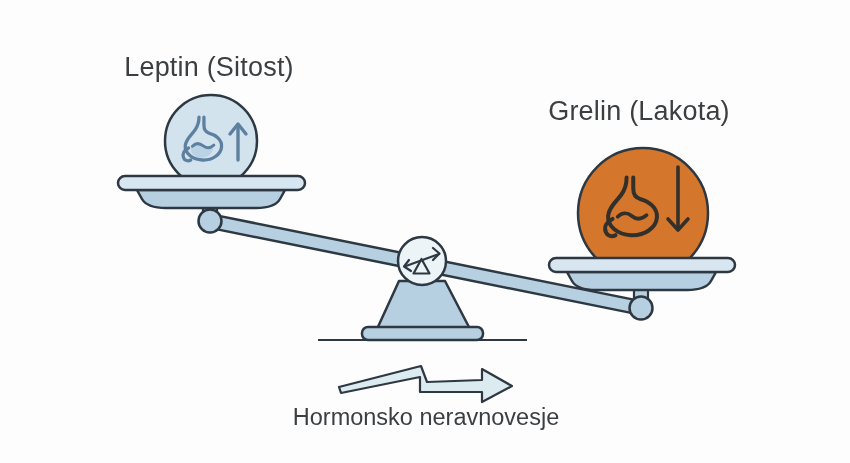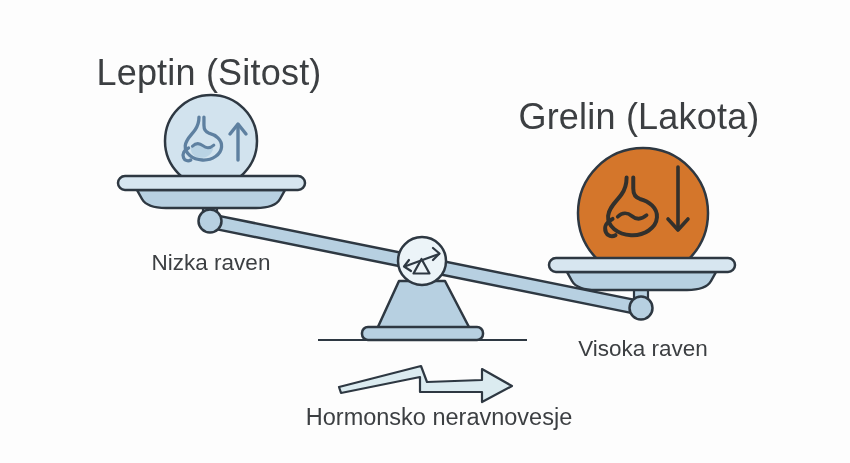--- a/index.html
+++ b/index.html
@@ -25,23 +25,23 @@
     overflow:hidden;
   }
   svg{position:absolute;left:0;top:0;}
   .label{
     position:absolute;
     transform:translateX(-50%);
     white-space:nowrap;
     color:var(--c-text);
     font-family:"Liberation Sans",sans-serif;
   }
-  .title{font-size:36px;letter-spacing:0.2px;}
+  .title{font-size:27px;letter-spacing:0.2px;}
   .sub{font-size:22.5px;}
-  .caption{font-size:23.5px;margin-left:13px;}
+  .caption{font-size:23.5px;}
   .nofill{fill:none;}
   .fill-lightblue{fill:var(--c-light_blue);}
   .fill-paleblue{fill:var(--c-pale_blue);}
   .fill-circleblue{fill:var(--c-circle_blue);}
   .fill-pouch{fill:var(--c-pouch_blue);}
   .fill-orange{fill:var(--c-orange);}
   .fill-pivot{fill:var(--c-pivot_fill);}
   .fill-arrow{fill:var(--c-arrow_fill);}
   .stroke-dark{stroke:var(--c-outline);}
   .stroke-lightblue{stroke:var(--c-light_blue);}
@@ -118,17 +118,15 @@
       </g>
     </g>
 
     <g>
       <path class="fill-arrow stroke-dark rc" stroke-width="2.2" d="M339,387 L421,366 L427,382 L482,380 L482,369 L512,386 L482,402 L482,392 L420,392 L420,377 L341,393 Z"></path>
     </g>
   </svg>
 
   <div class="label title" style="left:209px;top:52px">Leptin (Sitost)</div>
   <div class="label title" style="left:639px;top:96px">Grelin (Lakota)</div>
-  <div class="label sub" style="left:211px;top:250px">Nizka raven</div>
-  <div class="label sub" style="left:643px;top:336px">Visoka raven</div>
   <div class="label caption" style="left:426px;top:404px">Hormonsko neravnovesje</div>
 
 </div>
 
 </body></html>

